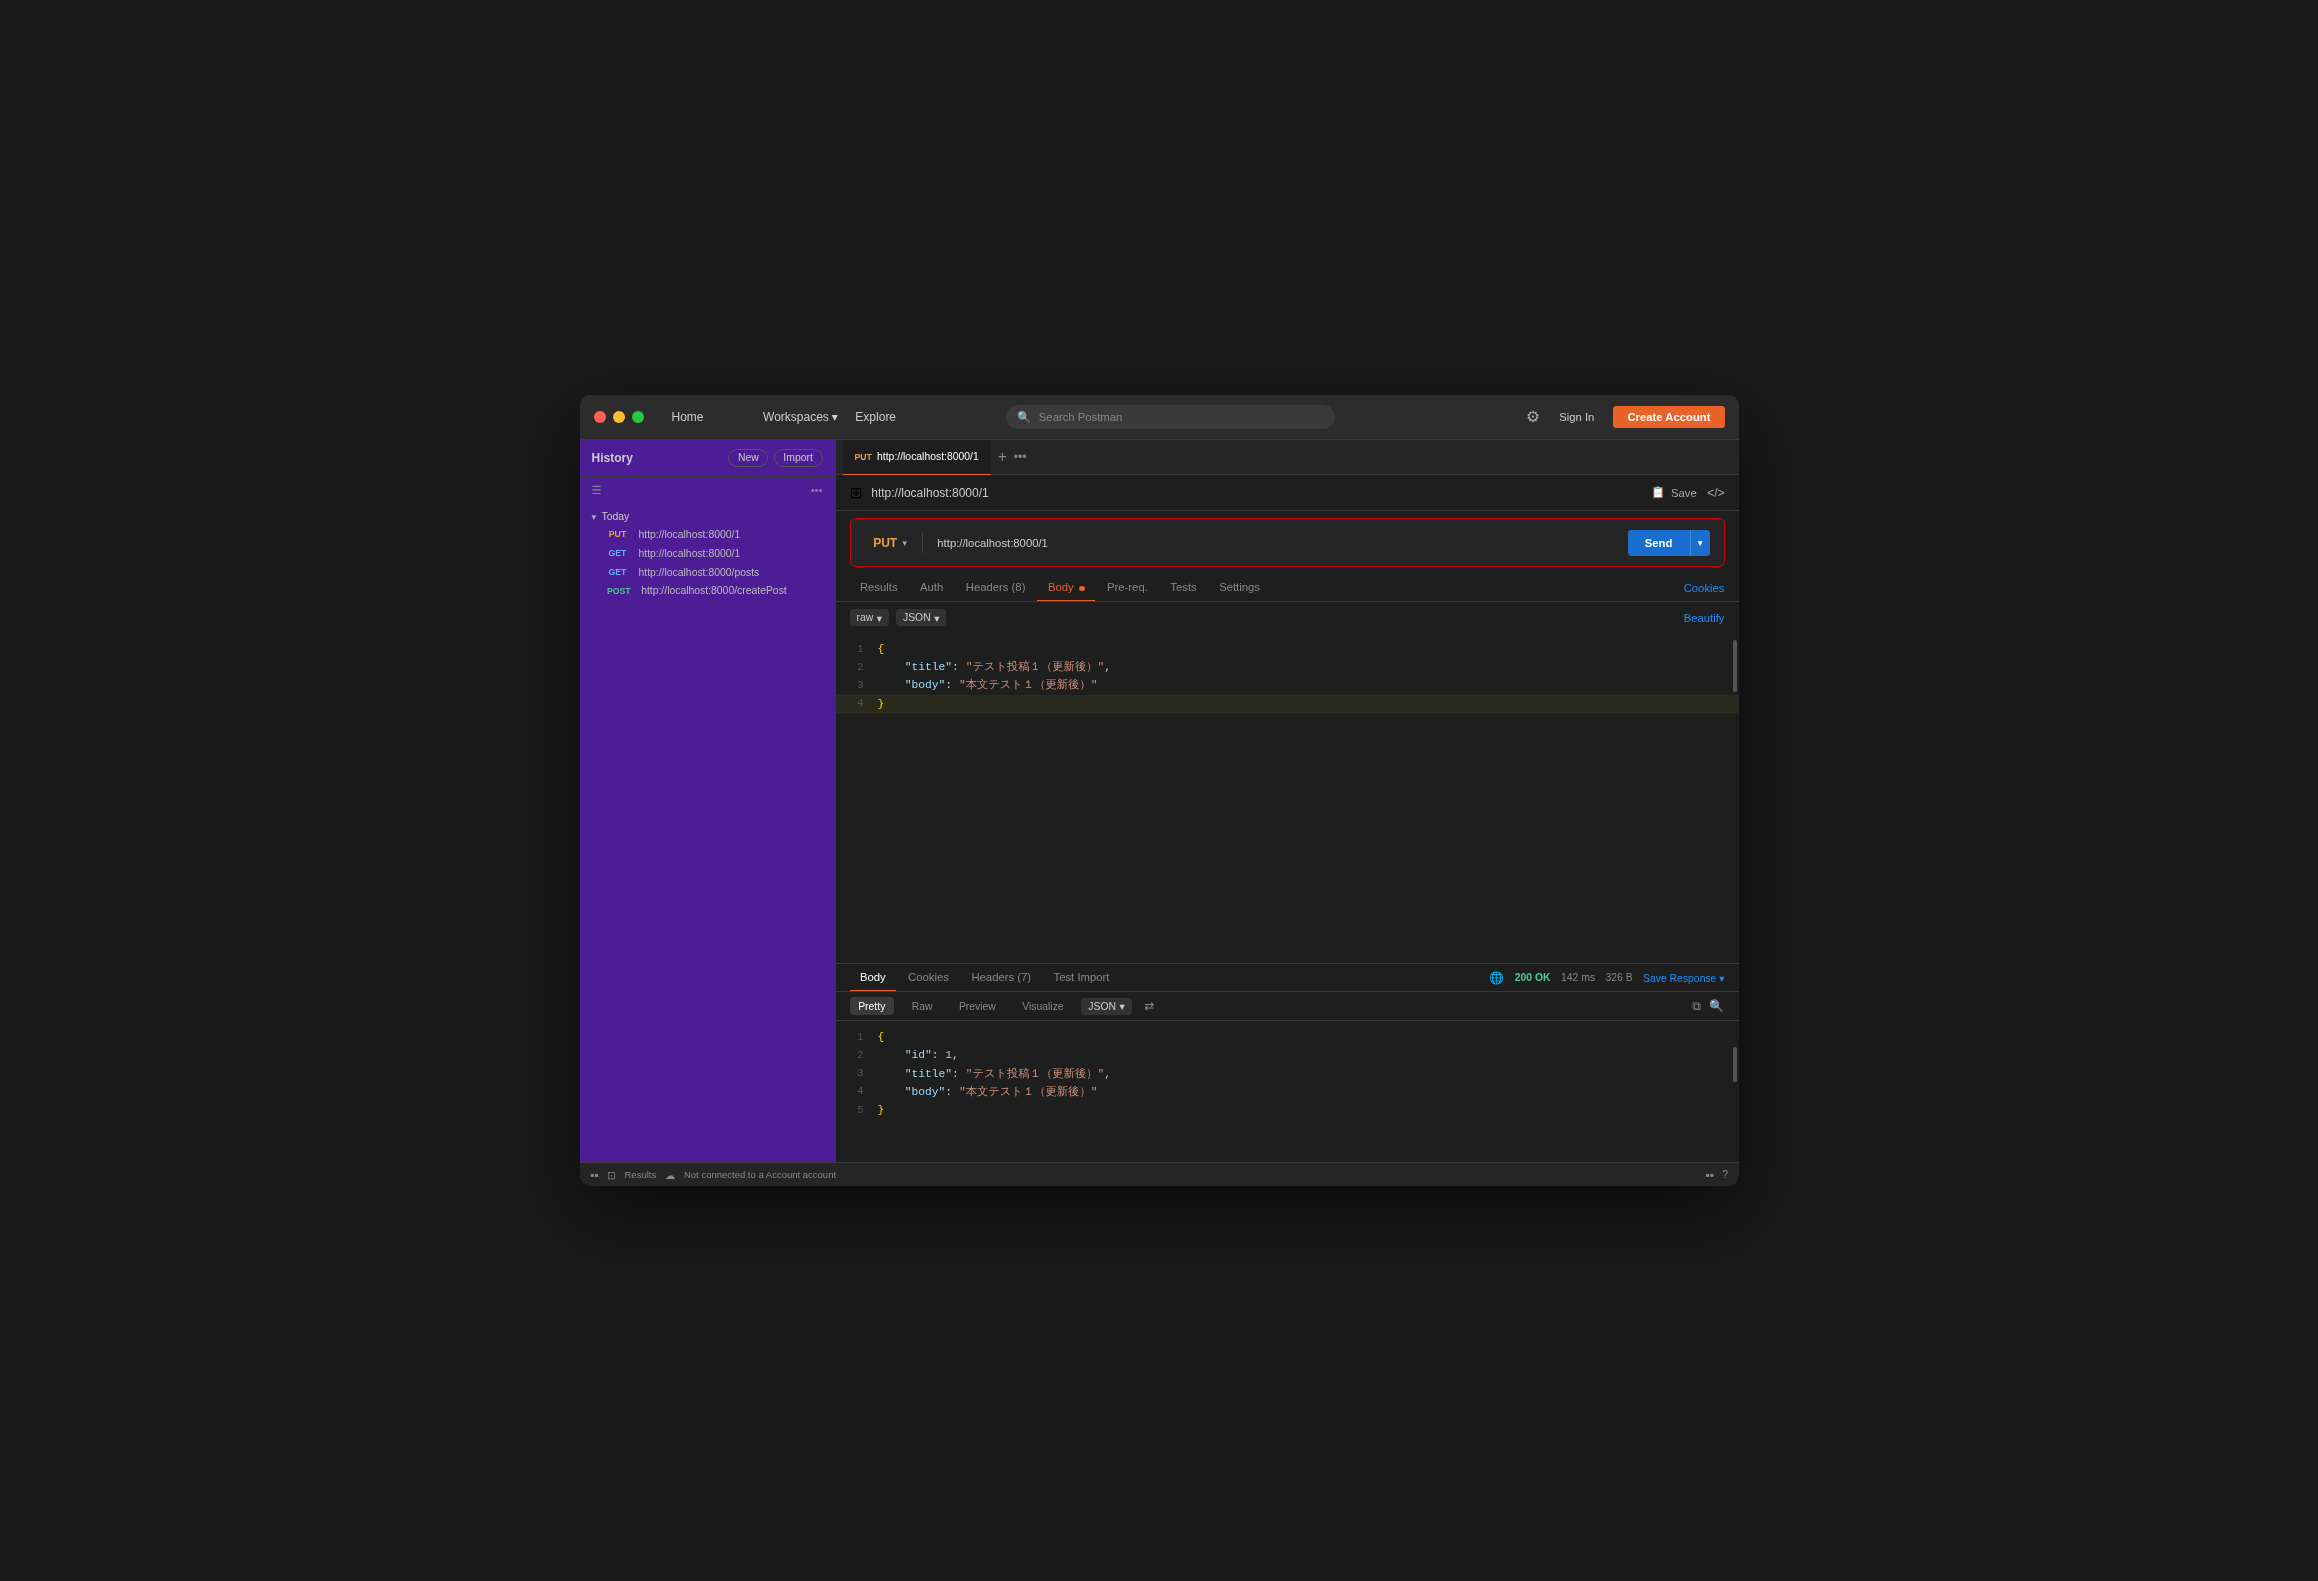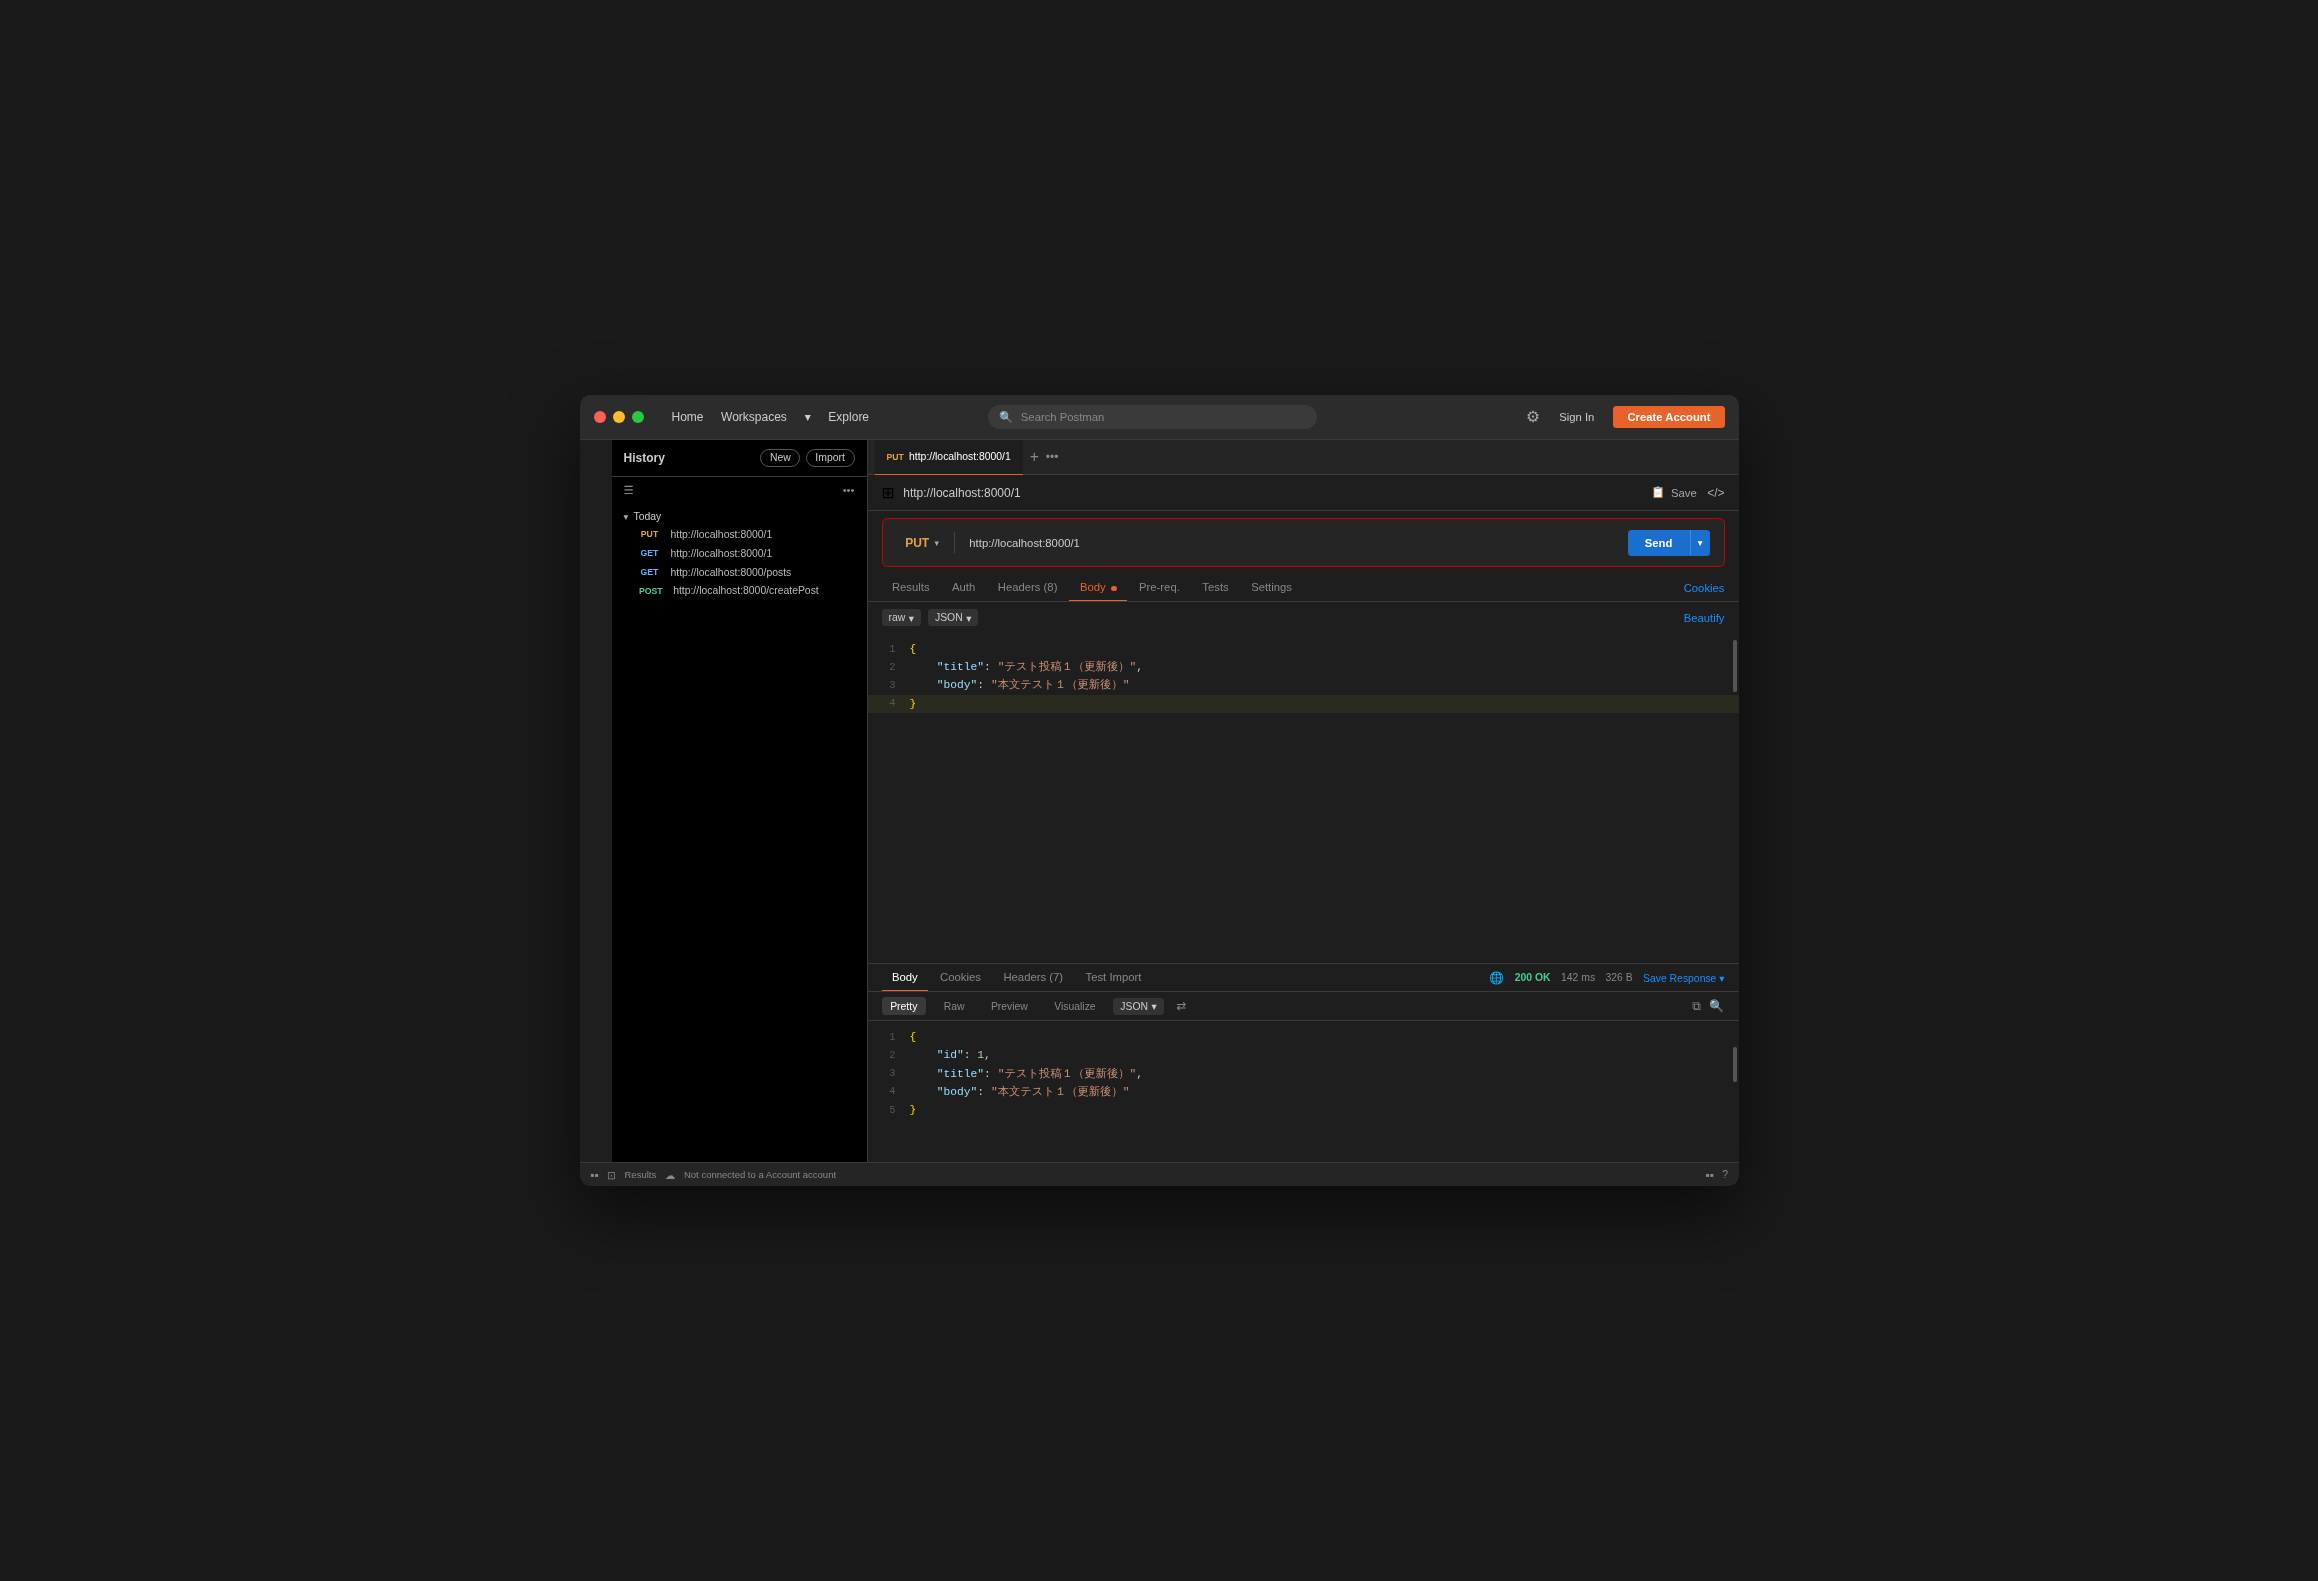--- a/index.html
+++ b/index.html
@@ -55,21 +55,22 @@
     .nav-link {
       color: #ccc;
       font-size: 12px;
       padding: 3.5px 7px;
       border-radius: 3.5px;
       cursor: pointer;
     }
     .nav-link-workspaces {
       display: flex;
       align-items: flex-start;
-      gap: 18px;
+      gap: 3px;
+      margin-left: 42px;
     }
     .search-bar {
       flex: 1;
       max-width: 329px;
       margin: 0 auto;
       background: #3a3a3a;
       border-radius: 17.3px;
       display: flex;
       align-items: center;
       padding: 5.2px 12px;
@@ -102,26 +103,25 @@
     }
     
     .main-layout {
       display: flex;
       flex: 1;
       overflow: hidden;
     }
     
     .sidebar {
       width: 256px;
-      background: #000000;
+      background: #4c1d95;
       display: flex;
       flex-direction: column;
       border-right: 0.9px solid #3a3a3a;
       flex-shrink: 0;
-      margin-left: 32px;
     }
     .sidebar-header {
       display: flex;
       align-items: center;
       justify-content: space-between;
       padding: 8.7px 12px;
       border-bottom: 0.9px solid #3a3a3a;
     }
     .sidebar-title {
       color: #ccc;

